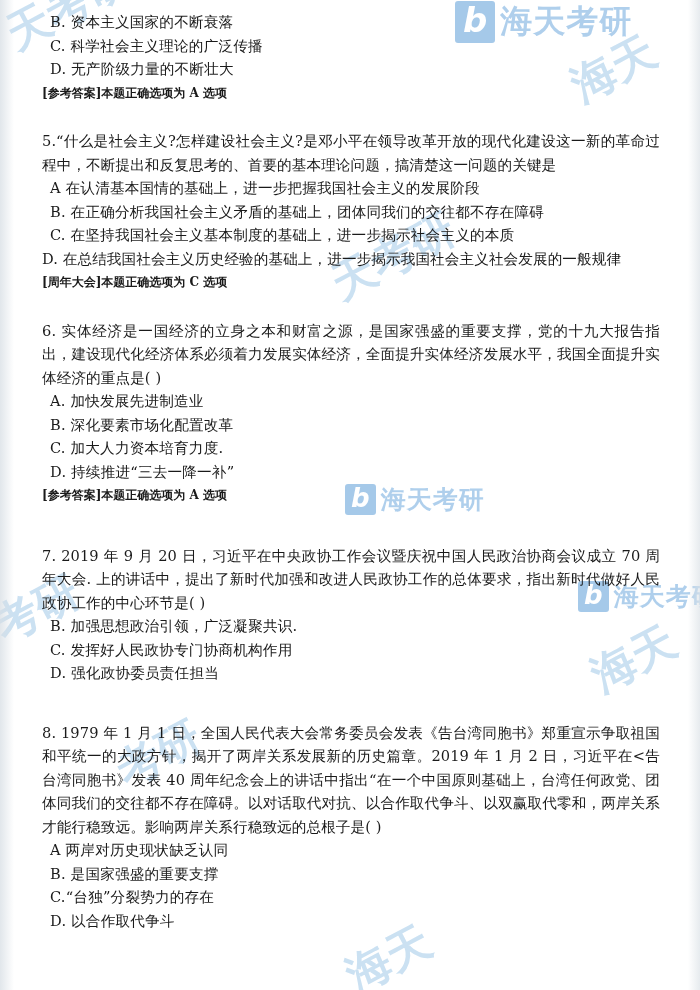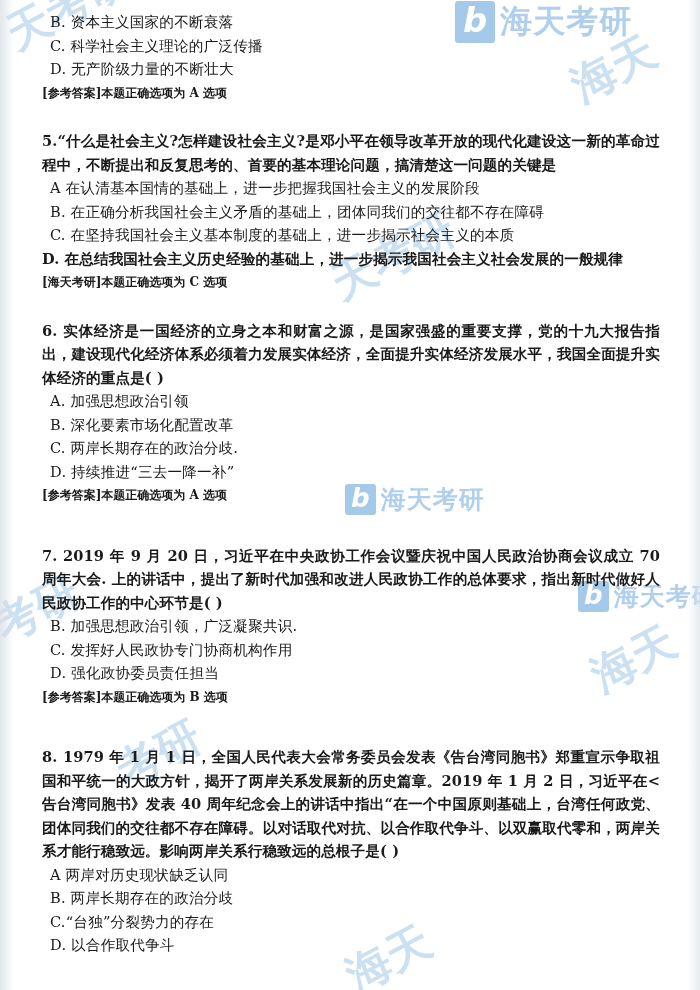--- a/index.html
+++ b/index.html
@@ -35,21 +35,20 @@
     white-space: nowrap;
     letter-spacing: 0.2px;
     margin-left: 8px;
   }
   .para {
     font-size: 14.6px;
     line-height: 23.5px;
     text-align: justify;
     text-justify: inter-ideograph;
     letter-spacing: 0.1px;
-    font-weight: bold;
   }
   .answer {
     font-size: 12px;
     line-height: 23.5px;
     font-weight: bold;
     white-space: nowrap;
     margin-top: 1px;
   }
   .gap-md { height: 24px; }
   .gap-lg { height: 36px; }
@@ -179,48 +178,47 @@
     </div>
 
     <div class="gap-md"></div>
 
     <div class="block">
       <div class="para">5.“什么是社会主义?怎样建设社会主义?是邓小平在领导改革开放的现代化建设这一新的革命过程中，不断提出和反复思考的、首要的基本理论问题，搞清楚这一问题的关键是</div>
       <div class="line">A 在认清基本国情的基础上，进一步把握我国社会主义的发展阶段</div>
       <div class="line">B. 在正确分析我国社会主义矛盾的基础上，团体同我们的交往都不存在障碍</div>
       <div class="line">C. 在坚持我国社会主义基本制度的基础上，进一步揭示社会主义的本质</div>
       <div class="para">D. 在总结我国社会主义历史经验的基础上，进一步揭示我国社会主义社会发展的一般规律</div>
-      <div class="answer">[海天考研]本题正确选项为 C 选项</div>
+      <div class="answer">[周年大会]本题正确选项为 C 选项</div>
     </div>
 
     <div class="gap-md"></div>
 
     <div class="block">
       <div class="para">6. 实体经济是一国经济的立身之本和财富之源，是国家强盛的重要支撑，党的十九大报告指出，建设现代化经济体系必须着力发展实体经济，全面提升实体经济发展水平，我国全面提升实体经济的重点是( )</div>
-      <div class="line">A. 加强思想政治引领</div>
+      <div class="line">A. 加快发展先进制造业</div>
       <div class="line">B. 深化要素市场化配置改革</div>
-      <div class="line">C. 两岸长期存在的政治分歧.</div>
+      <div class="line">C. 加大人力资本培育力度.</div>
       <div class="line">D. 持续推进“三去一降一补”</div>
       <div class="answer">[参考答案]本题正确选项为 A 选项</div>
     </div>
 
     <div class="gap-lg"></div>
 
     <div class="block">
       <div class="para">7. 2019 年 9 月 20 日，习近平在中央政协工作会议暨庆祝中国人民政治协商会议成立 70 周年大会. 上的讲话中，提出了新时代加强和改进人民政协工作的总体要求，指出新时代做好人民政协工作的中心环节是( )</div>
       <div class="line">B. 加强思想政治引领，广泛凝聚共识.</div>
       <div class="line">C. 发挥好人民政协专门协商机构作用</div>
       <div class="line">D. 强化政协委员责任担当</div>
-      <div class="answer">[参考答案]本题正确选项为 B 选项</div>
     </div>
 
     <div class="gap-lg"></div>
 
     <div class="block">
       <div class="para">8. 1979 年 1 月 1 日，全国人民代表大会常务委员会发表《告台湾同胞书》郑重宣示争取祖国和平统一的大政方针，揭开了两岸关系发展新的历史篇章。2019 年 1 月 2 日，习近平在&lt;告台湾同胞书》发表 40 周年纪念会上的讲话中指出“在一个中国原则基础上，台湾任何政党、团体同我们的交往都不存在障碍。以对话取代对抗、以合作取代争斗、以双赢取代零和，两岸关系才能行稳致远。影响两岸关系行稳致远的总根子是( )</div>
       <div class="line">A 两岸对历史现状缺乏认同</div>
-      <div class="line">B. 两岸长期存在的政治分歧</div>
+      <div class="line">B. 是国家强盛的重要支撑</div>
       <div class="line">C.“台独”分裂势力的存在</div>
       <div class="line">D. 以合作取代争斗</div>
     </div>
 
   </div>
 </div>
 
 </body></html>

